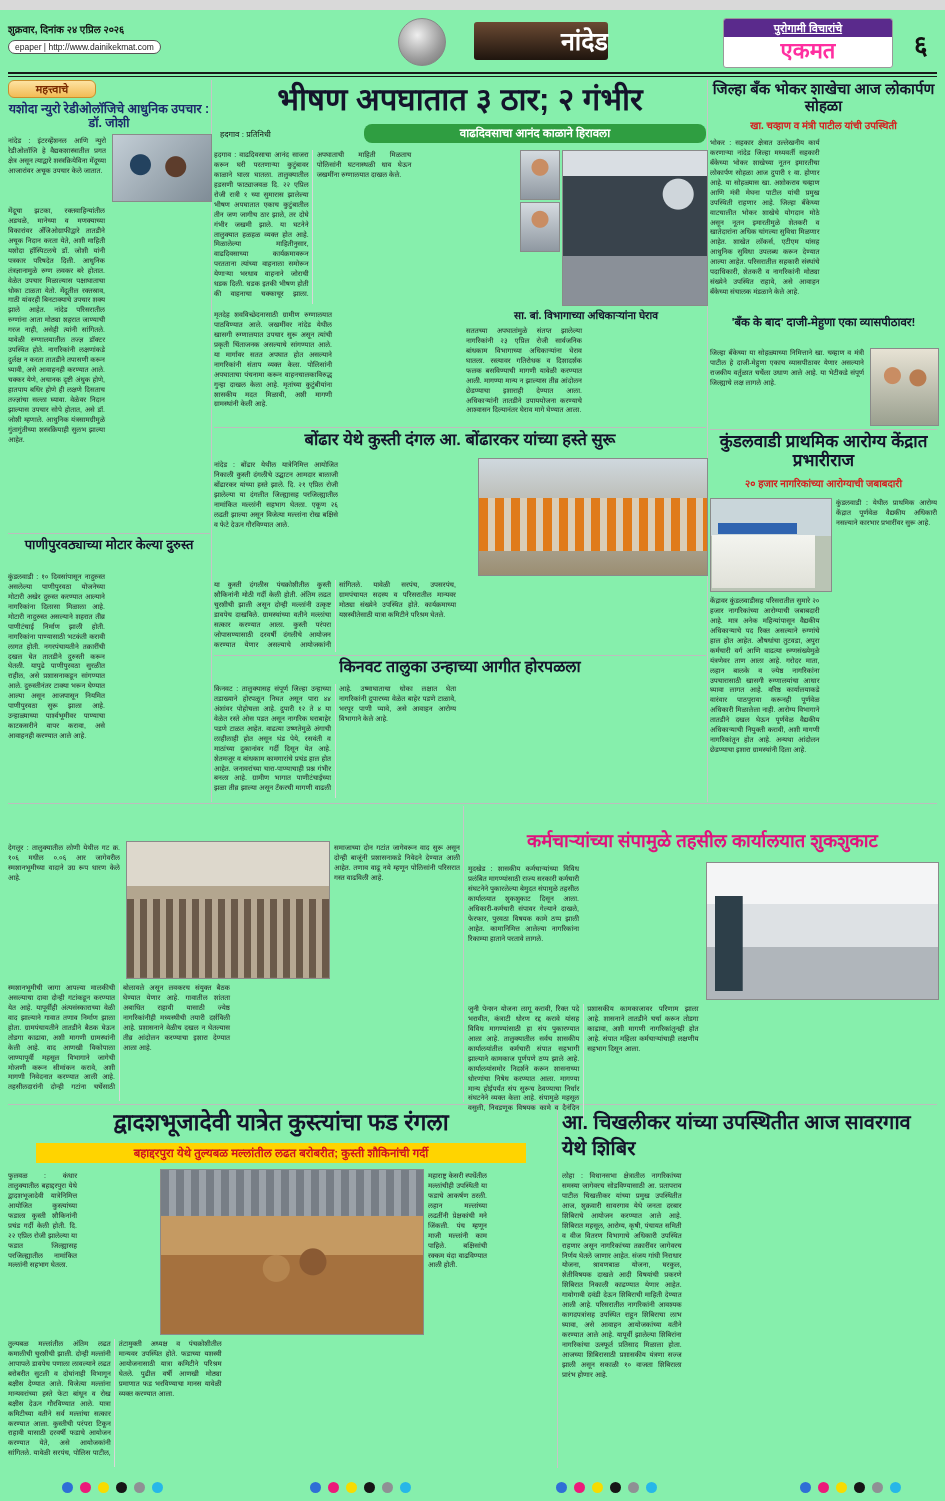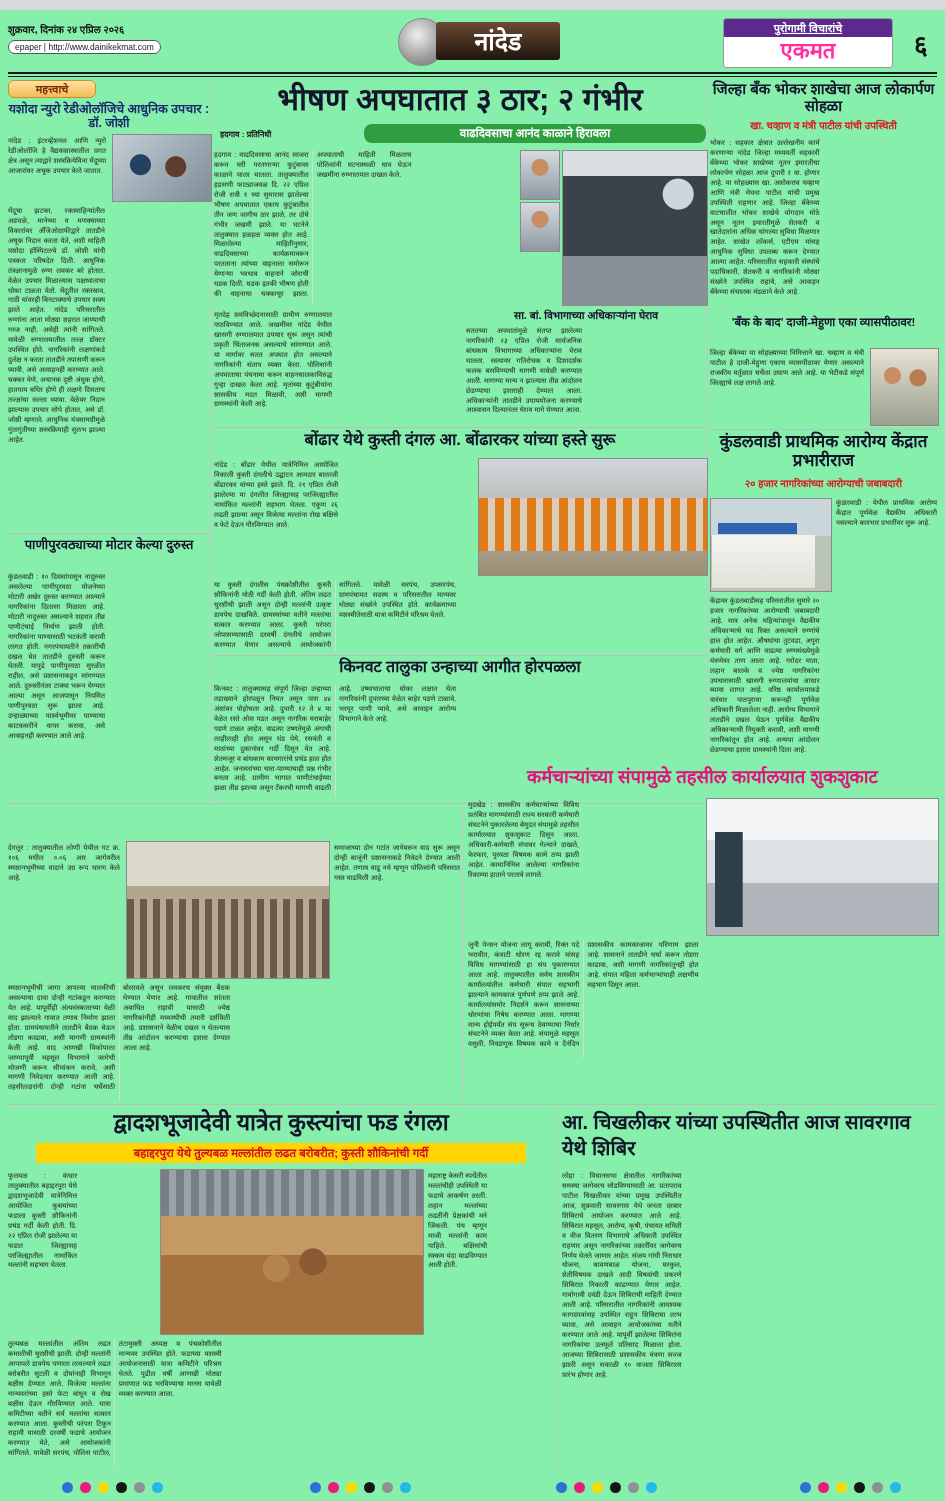--- a/index.html
+++ b/index.html
@@ -6,21 +6,21 @@
   .page{position:relative;width:945px;height:1501px;margin:10px auto;background:#86efac;overflow:hidden;color:#141414;}
   .sec,.abs{position:absolute;}
   
   .h{font-weight:800;text-align:center;color:#14142b;margin:0;line-height:1.14;}
   .h-left{text-align:left;}
   .magenta{color:#e0127c;}
   .red{color:#d42020;}
   
   .bt{font-size:7px;line-height:1.42;text-align:justify;color:#222;overflow:hidden;column-fill:auto;column-gap:8px;column-rule:1px solid #d8d8d8;word-break:break-word;}
   .c2{column-count:2}.c3{column-count:3}.c4{column-count:4}.c5{column-count:5}
-  .dateline{font-weight:700;font-size:8px;color:#111;}
+  .dateline{font-weight:400;font-size:8px;color:#111;}
   
   .band{font-weight:800;text-align:center;overflow:hidden;white-space:nowrap;}
   .band-green{background:#2f9e41;color:#ffffff;border-radius:8px;}
   .band-yellow{background:#ffd400;color:#cf1020;}
   
   .hr{height:1px;background:#bdbdbd;}
   .vr{width:1px;background:#c6c6c6;}
   .hdr-rule{border-top:2px solid #1a1a1a;border-bottom:1px solid #1a1a1a;height:2px;}
   
   .epill{border:1px solid #555;border-radius:8px;padding:1px 6px;font-size:8.5px;display:inline-block;color:#222;background:#fff;}
@@ -49,21 +49,21 @@
 </head>
 <body>
 
 <div class="page">
 
   <div class="sec" style="left:8px;top:12px;width:210px;">
     <div style="font-size:10px;font-weight:700;">शुक्रवार, दिनांक २४ एप्रिल २०२६</div>
     <div class="epill" style="margin-top:4px;">epaper | http://www.dainikekmat.com</div>
   </div>
   <div class="sec logo" style="left:398px;top:8px;width:46px;height:46px;"></div>
-  <div class="sec citybar" style="left:436px;top:12px;width:124px;height:38px;">नांदेड</div>
+  <div class="sec citybar" style="left:474px;top:12px;width:134px;height:38px;text-align:right;">नांदेड</div>
   <div class="sec brandbox" style="left:723px;top:8px;width:168px;height:48px;">
     <div class="brandtag">पुरोगामी विचारांचे</div>
     <div class="brandname">एकमत</div>
   </div>
   <div class="sec pageno" style="left:914px;top:16px;">६</div>
   <div class="sec hdr-rule" style="left:8px;top:62px;width:929px;"></div>
 
   <div class="sec vr" style="left:211px;top:70px;height:722px;"></div>
   <div class="sec vr" style="left:707px;top:70px;height:722px;"></div>
   <div class="sec vr" style="left:463px;top:796px;height:296px;"></div>
@@ -134,21 +134,21 @@
     <div class="bt c4 abs" style="left:0;top:26px;width:492px;height:114px;">किनवट : तालुक्यासह संपूर्ण जिल्हा उन्हाच्या तडाख्याने होरपळून निघत असून पारा ४४ अंशांवर पोहोचला आहे. दुपारी १२ ते ४ या वेळेत रस्ते ओस पडत असून नागरिक घराबाहेर पडणे टाळत आहेत. वाढत्या उष्णतेमुळे अंगाची लाहीलाही होत असून थंड पेये, रसवंती व माठांच्या दुकानांवर गर्दी दिसून येत आहे. शेतमजूर व बांधकाम कामगारांचे प्रचंड हाल होत आहेत. जनावरांच्या चारा-पाण्याचाही प्रश्न गंभीर बनला आहे. ग्रामीण भागात पाणीटंचाईच्या झळा तीव्र झाल्या असून टँकरची मागणी वाढली आहे. उष्माघाताचा धोका लक्षात घेता नागरिकांनी दुपारच्या वेळेत बाहेर पडणे टाळावे, भरपूर पाणी प्यावे, असे आवाहन आरोग्य विभागाने केले आहे.</div>
   </section>
 
   <section class="sec" style="left:8px;top:795px;width:452px;height:298px;">
     <div class="bt abs" style="left:0;top:38px;width:112px;height:132px;">देगलूर : तालुक्यातील लोणी येथील गट क्र. १०६ मधील ०.०६ आर जागेवरील स्मशानभूमीच्या वादाने उग्र रूप धारण केले आहे.</div>
     <div class="photo ph-crowd abs" style="left:118px;top:36px;width:202px;height:136px;"></div>
     <div class="bt abs" style="left:326px;top:38px;width:126px;height:132px;">समाजाच्या दोन गटांत जागेवरून वाद सुरू असून दोन्ही बाजूंनी प्रशासनाकडे निवेदने देण्यात आली आहेत. तणाव वाढू नये म्हणून पोलिसांनी परिसरात गस्त वाढविली आहे.</div>
     <div class="bt c4 abs" style="left:0;top:178px;width:452px;height:118px;">स्मशानभूमीची जागा आपल्या मालकीची असल्याचा दावा दोन्ही गटांकडून करण्यात येत आहे. यापूर्वीही अंत्यसंस्काराच्या वेळी वाद झाल्याने गावात तणाव निर्माण झाला होता. ग्रामपंचायतीने तातडीने बैठक घेऊन तोडगा काढावा, अशी मागणी ग्रामस्थांनी केली आहे. वाद आणखी विकोपाला जाण्यापूर्वी महसूल विभागाने जागेची मोजणी करून सीमांकन करावे, अशी मागणी निवेदनात करण्यात आली आहे. तहसीलदारांनी दोन्ही गटांना चर्चेसाठी बोलावले असून लवकरच संयुक्त बैठक घेण्यात येणार आहे. गावातील शांतता अबाधित राहावी यासाठी ज्येष्ठ नागरिकांनीही मध्यस्थीची तयारी दर्शविली आहे. प्रशासनाने वेळीच दखल न घेतल्यास तीव्र आंदोलन करण्याचा इशारा देण्यात आला आहे.</div>
   </section>
 
-  <section class="sec" style="left:468px;top:752px;width:469px;height:298px;">
+  <section class="sec" style="left:468px;top:816px;width:469px;height:298px;">
     <h2 class="h magenta" style="position:absolute;left:0;top:4px;width:469px;font-size:18.5px;">कर्मचाऱ्यांच्या संपामुळे तहसील कार्यालयात शुकशुकाट</h2>
     <div class="bt c2 abs" style="left:0;top:38px;width:230px;height:134px;">मुदखेड : शासकीय कर्मचाऱ्यांच्या विविध प्रलंबित मागण्यांसाठी राज्य सरकारी कर्मचारी संघटनेने पुकारलेल्या बेमुदत संपामुळे तहसील कार्यालयात शुकशुकाट दिसून आला. अधिकारी-कर्मचारी संपावर गेल्याने दाखले, फेरफार, पुरवठा विषयक कामे ठप्प झाली आहेत. कामानिमित्त आलेल्या नागरिकांना रिकाम्या हाताने परतावे लागले.</div>
     <div class="photo ph-office abs" style="left:238px;top:36px;width:231px;height:136px;"></div>
     <div class="bt c4 abs" style="left:0;top:178px;width:469px;height:118px;">जुनी पेन्शन योजना लागू करावी, रिक्त पदे भरावीत, कंत्राटी धोरण रद्द करावे यांसह विविध मागण्यांसाठी हा संप पुकारण्यात आला आहे. तालुक्यातील सर्वच शासकीय कार्यालयांतील कर्मचारी संपात सहभागी झाल्याने कामकाज पूर्णपणे ठप्प झाले आहे. कार्यालयांसमोर निदर्शने करून शासनाच्या धोरणांचा निषेध करण्यात आला. मागण्या मान्य होईपर्यंत संप सुरूच ठेवण्याचा निर्धार संघटनेने व्यक्त केला आहे. संपामुळे महसूल वसुली, निवडणूक विषयक कामे व दैनंदिन प्रशासकीय कामकाजावर परिणाम झाला आहे. शासनाने तातडीने चर्चा करून तोडगा काढावा, अशी मागणी नागरिकांतूनही होत आहे. संपात महिला कर्मचाऱ्यांचाही लक्षणीय सहभाग दिसून आला.</div>
   </section>
 
   <section class="sec" style="left:8px;top:1097px;width:546px;height:362px;">
     <h1 class="h" style="position:absolute;left:0;top:2px;width:546px;font-size:23px;">द्वादशभूजादेवी यात्रेत कुस्त्यांचा फड रंगला</h1>
     <div class="band band-yellow abs" style="left:28px;top:36px;width:490px;height:20px;font-size:11.5px;line-height:20px;">बहाद्दरपुरा येथे तुल्यबळ मल्लांतील लढत बरोबरीत; कुस्ती शौकिनांची गर्दी</div>
     <div class="bt c2 abs" style="left:0;top:64px;width:146px;height:160px;">फुलवळ : कंधार तालुक्यातील बहाद्दरपुरा येथे द्वादशभूजादेवी यात्रेनिमित्त आयोजित कुस्त्यांच्या फडाला कुस्ती शौकिनांनी प्रचंड गर्दी केली होती. दि. २२ एप्रिल रोजी झालेल्या या फडात जिल्ह्यासह परजिल्ह्यातील नामांकित मल्लांनी सहभाग घेतला.</div>

